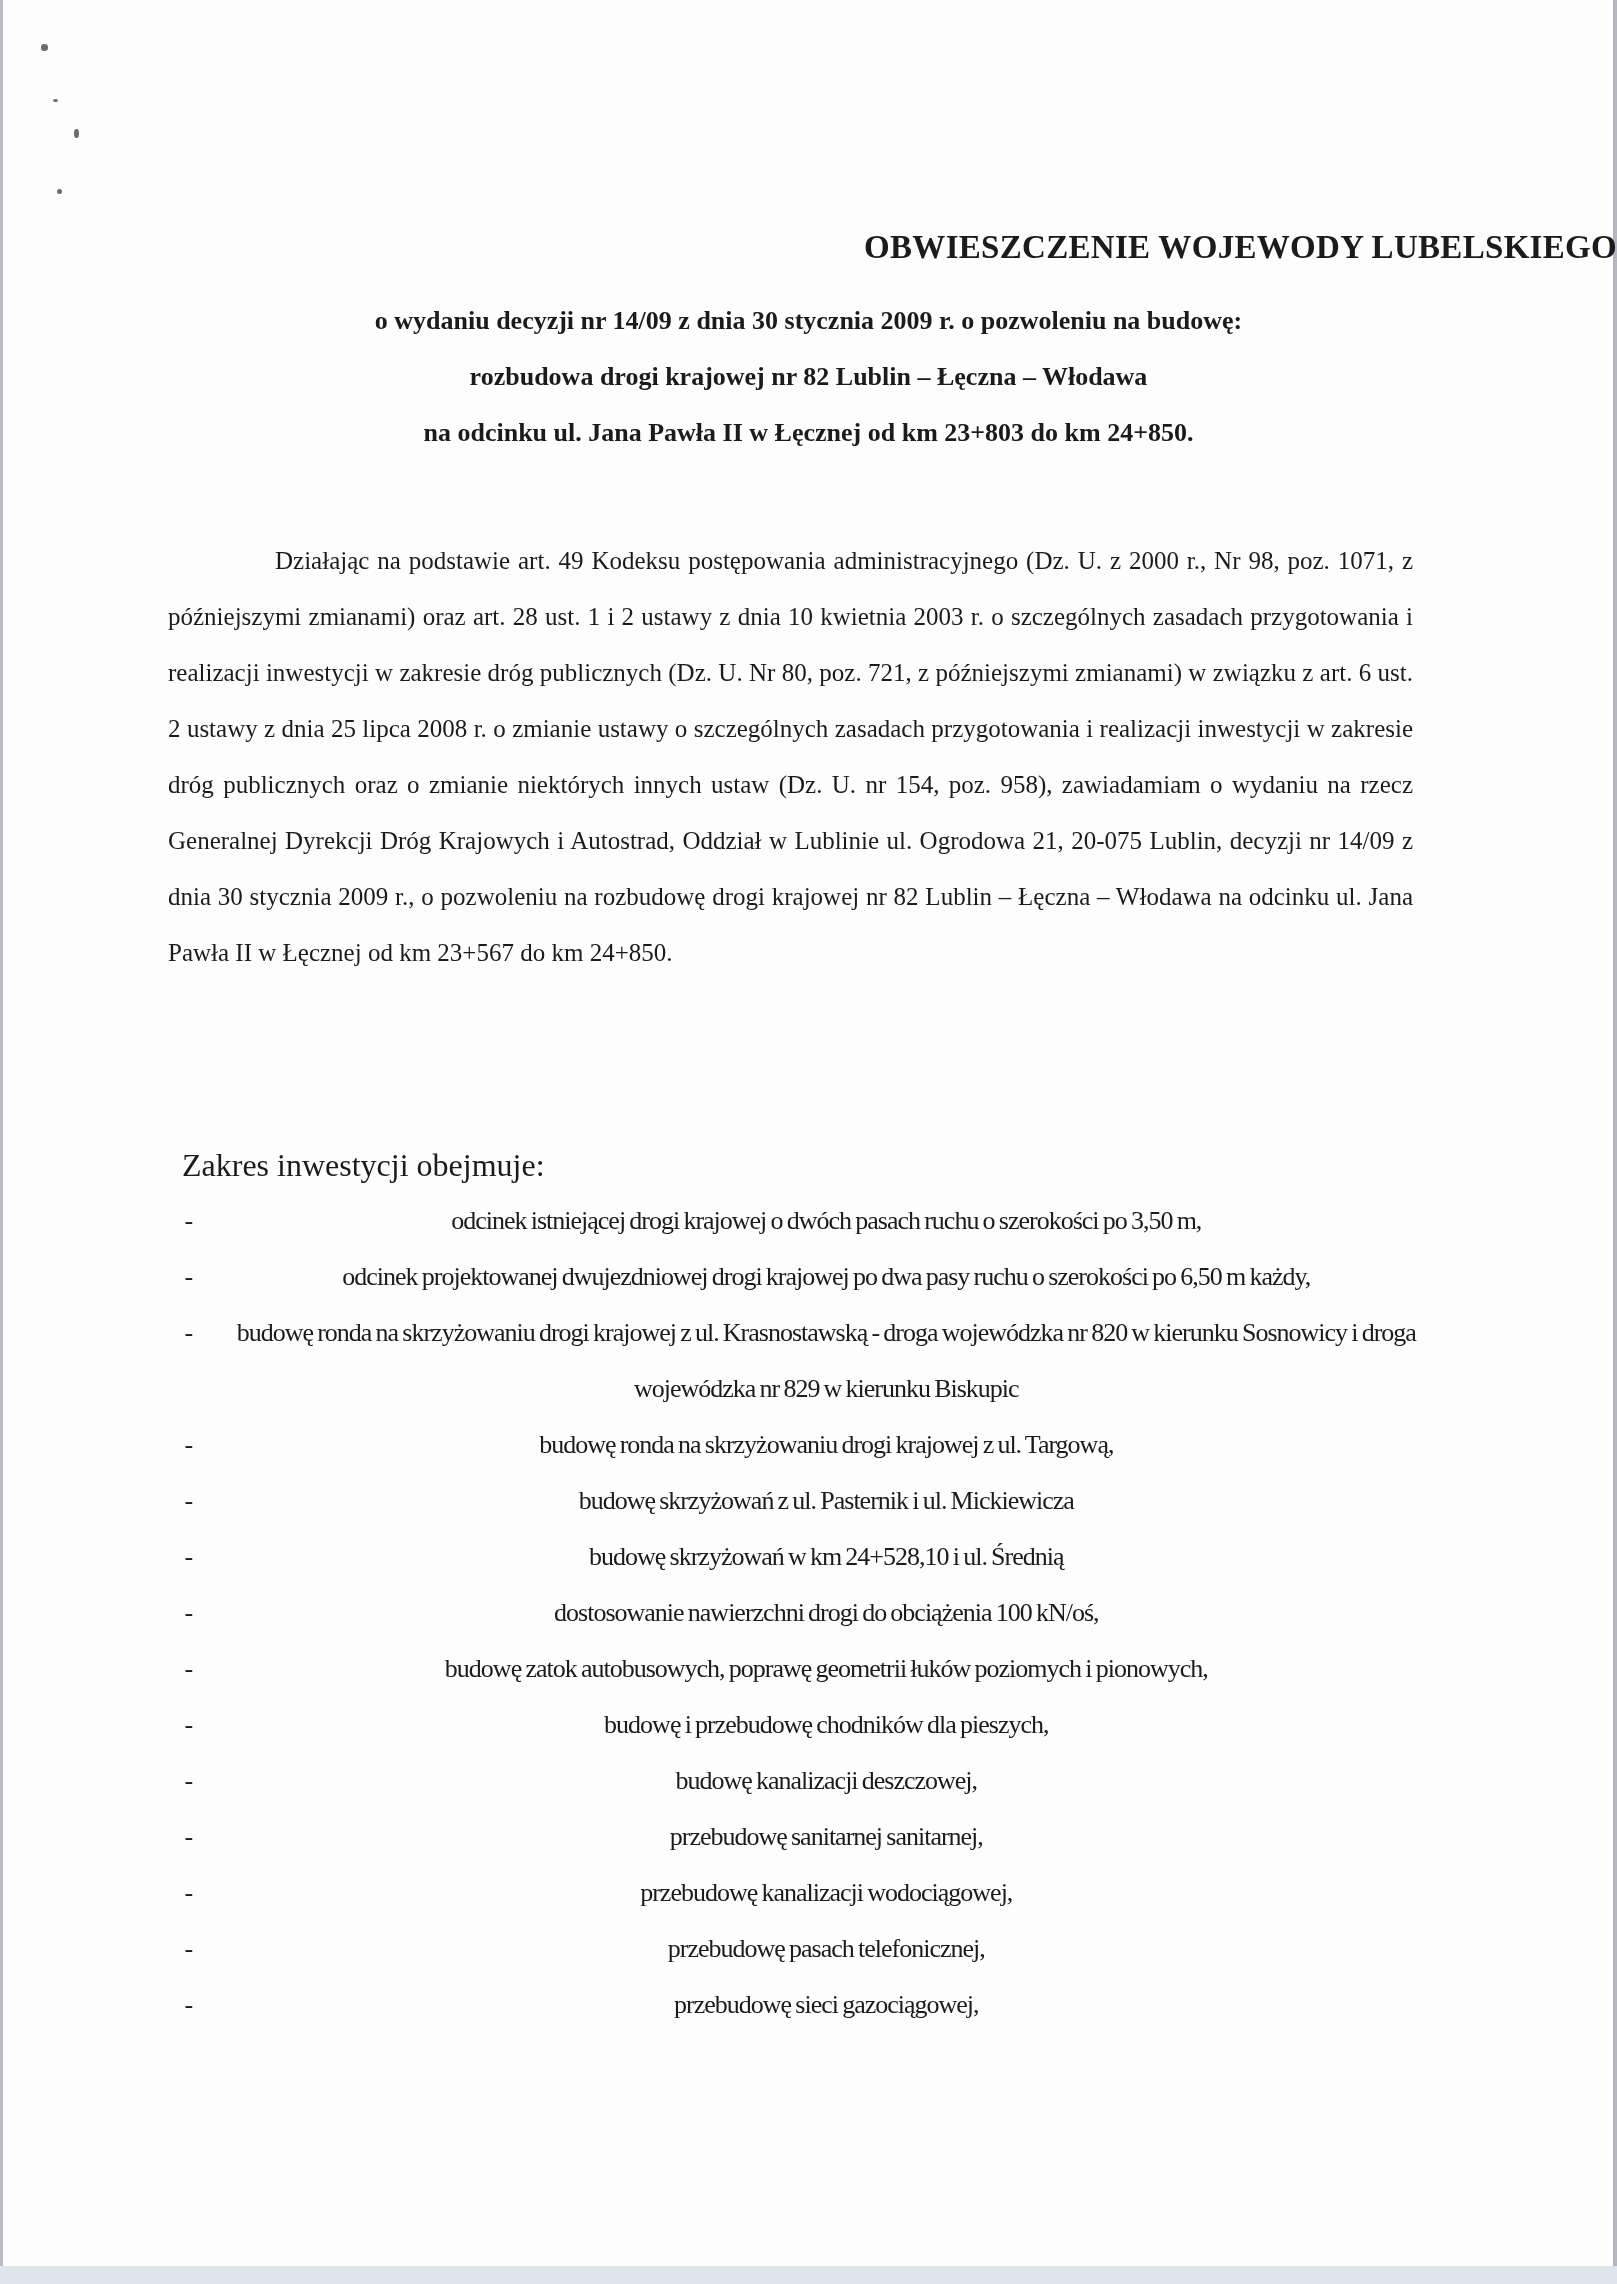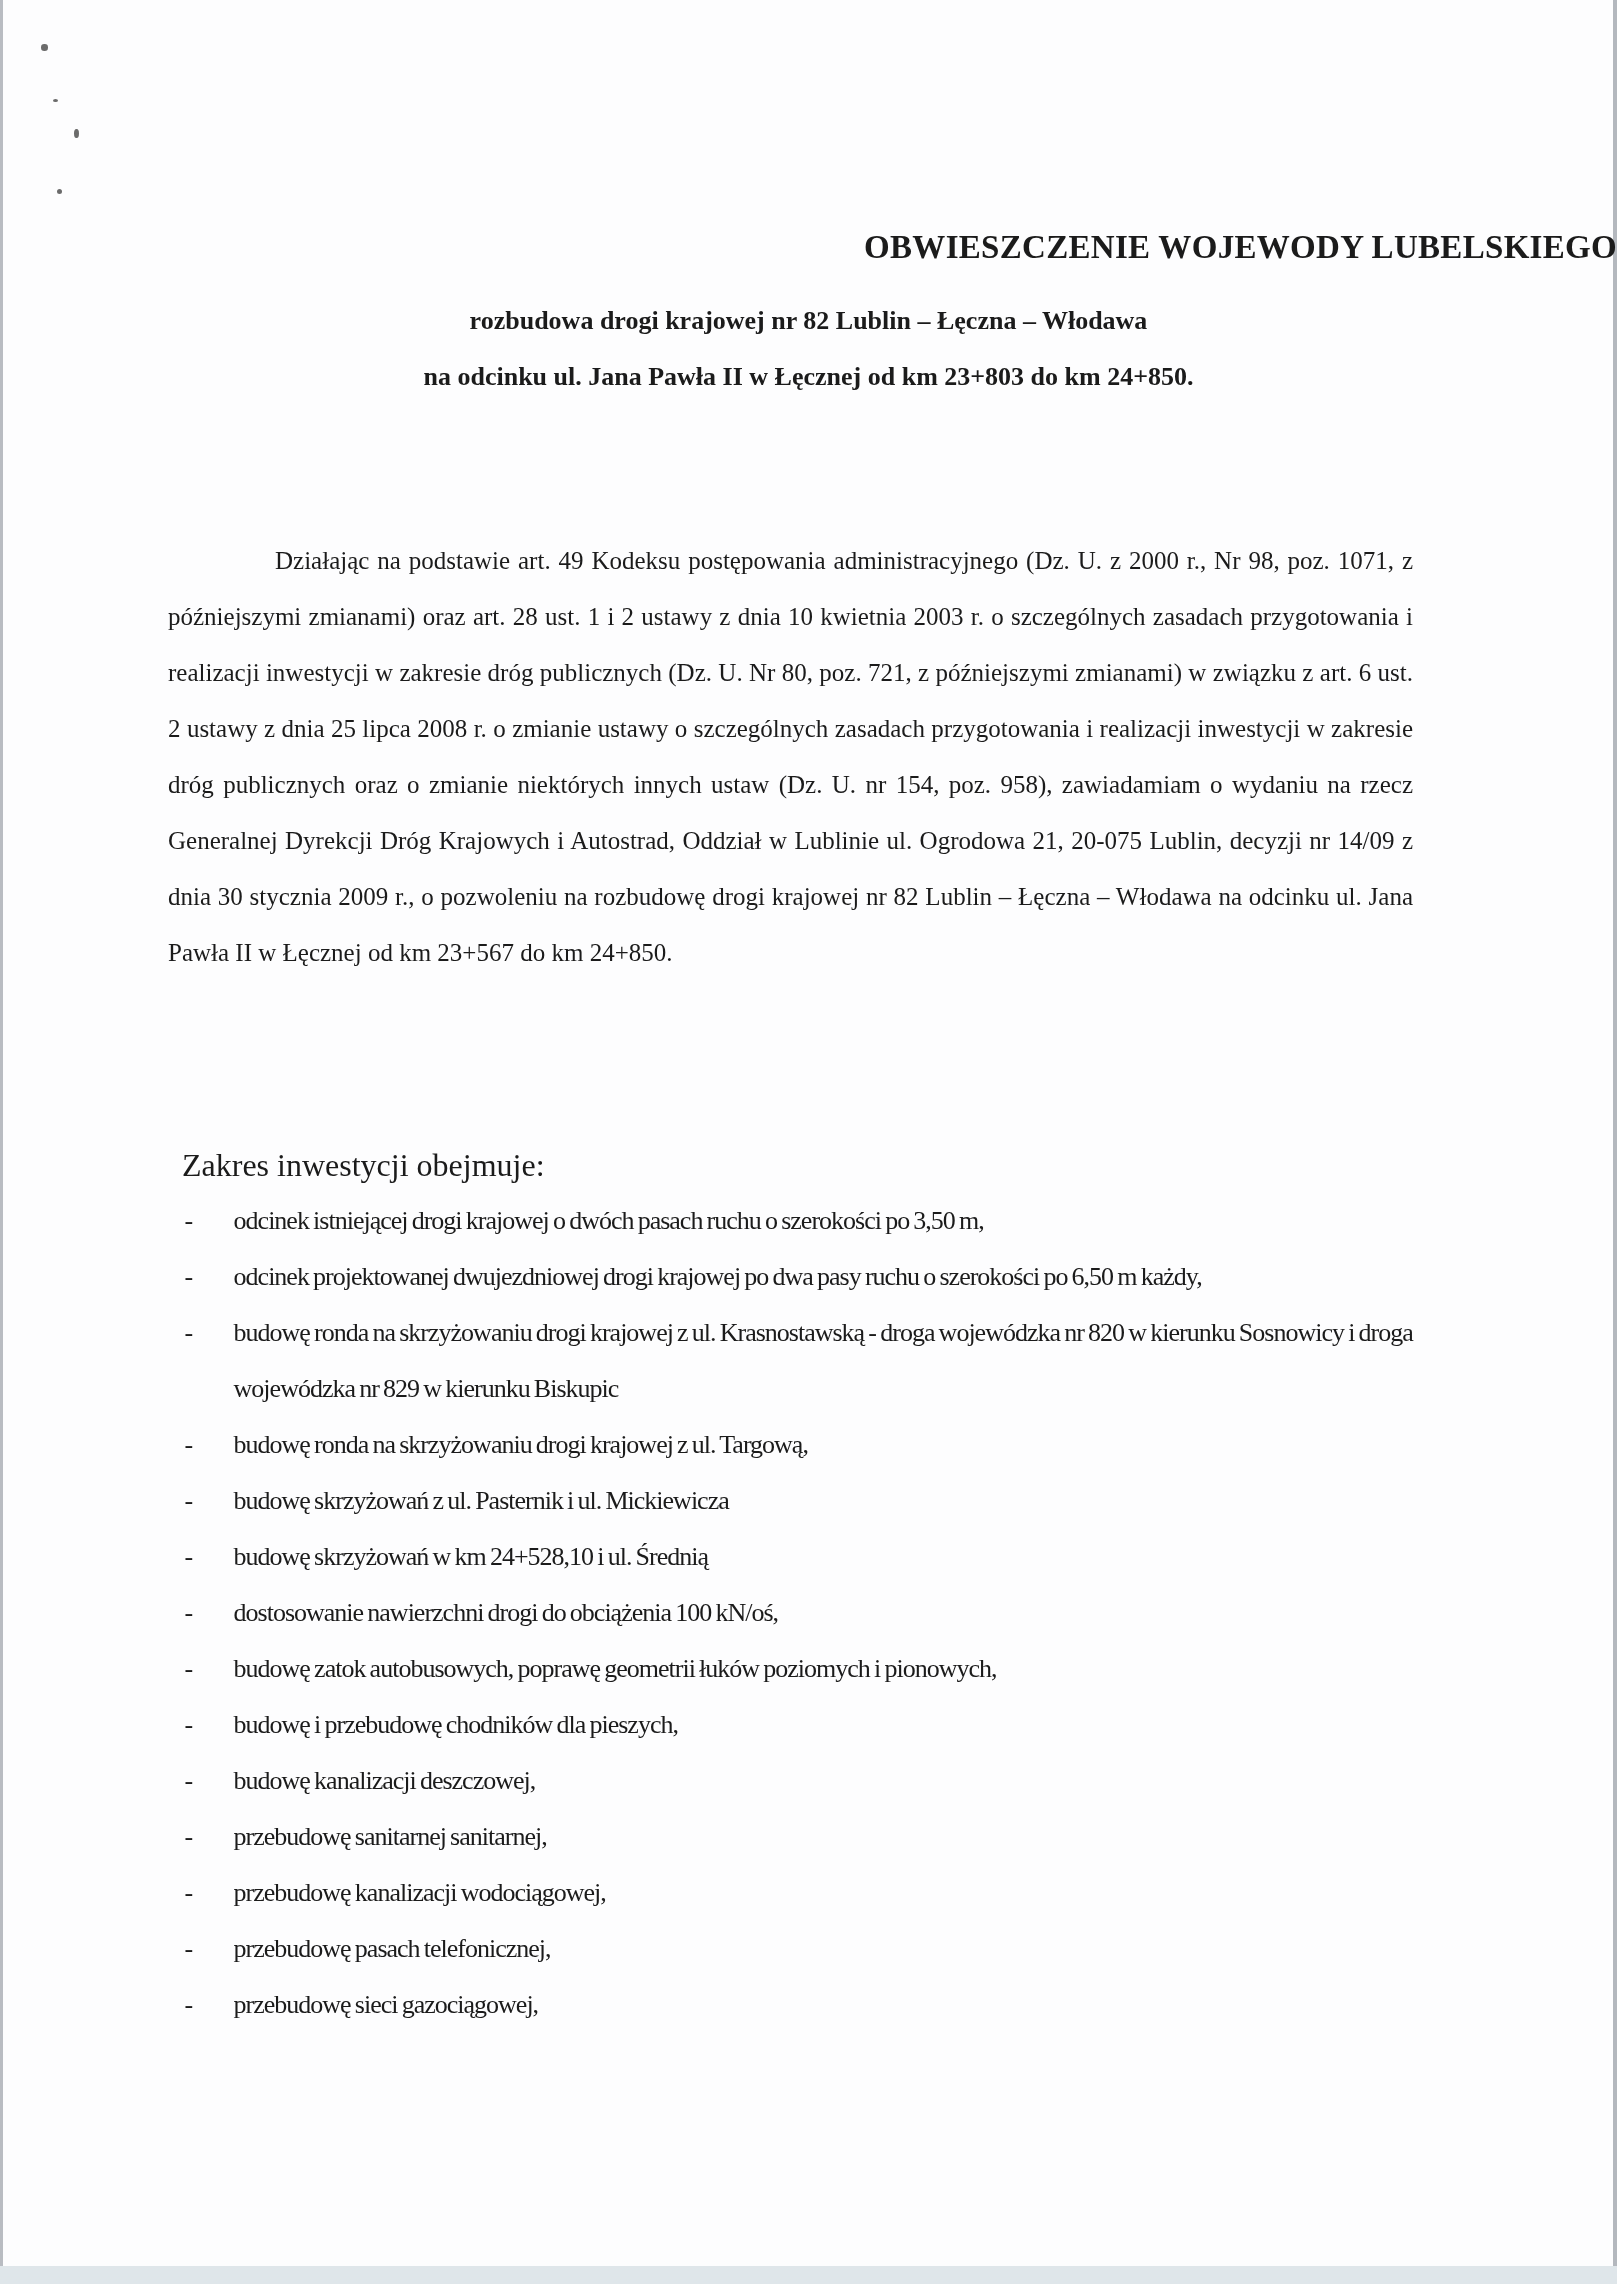--- a/index.html
+++ b/index.html
@@ -85,36 +85,38 @@
       letter-spacing: -1px;
     }
     .scope-dash {
       width: 49px;
       flex: 0 0 49px;
       padding-left: 2.6px;
     }
     .scope-text {
       flex: 1 1 auto;
       word-spacing: -1.3px;
+      text-align: center;
     }
   </style>
 </head>
 <body>
 
 <div class="scan-edge-left"></div>
 <div class="scan-edge-right"></div>
 <div class="scan-edge-bottom"></div>
 
 <div class="speck" style="left:41px;top:44px;width:6.5px;height:6.5px;"></div>
 <div class="speck" style="left:53px;top:99px;width:5.2px;height:3.3px;"></div>
 <div class="speck" style="left:74px;top:129px;width:4.6px;height:9px;"></div>
 <div class="speck" style="left:57px;top:189px;width:5.2px;height:5.2px;"></div>
 
 <div class="header">
   <h1 class="title">OBWIESZCZENIE WOJEWODY LUBELSKIEGO</h1>
+  <p class="subtitle-line">o wydaniu decyzji nr 14/09 z dnia 30 stycznia 2009 r. o pozwoleniu na budowę:</p>
   <p class="subtitle-line">rozbudowa drogi krajowej nr 82 Lublin – Łęczna – Włodawa</p>
   <p class="subtitle-line">na odcinku ul. Jana Pawła II w Łęcznej od km 23+803 do km 24+850.</p>
 </div>
 
 <p class="body-para">Działając na podstawie art. 49 Kodeksu postępowania administracyjnego (Dz. U. z 2000 r., Nr 98, poz. 1071, z późniejszymi zmianami) oraz art. 28 ust. 1 i 2 ustawy z dnia 10 kwietnia 2003 r. o szczególnych zasadach przygotowania i realizacji inwestycji w zakresie dróg publicznych (Dz. U. Nr 80, poz. 721, z późniejszymi zmianami) w związku z art. 6 ust. 2 ustawy z dnia 25 lipca 2008 r. o zmianie ustawy o szczególnych zasadach przygotowania i realizacji inwestycji w zakresie dróg publicznych oraz o zmianie niektórych innych ustaw (Dz. U. nr 154, poz. 958), zawiadamiam o wydaniu na rzecz Generalnej Dyrekcji Dróg Krajowych i Autostrad, Oddział w Lublinie ul. Ogrodowa 21, 20-075 Lublin, decyzji nr 14/09 z dnia 30 stycznia 2009 r., o pozwoleniu na rozbudowę drogi krajowej nr 82 Lublin – Łęczna – Włodawa na odcinku ul. Jana Pawła II w Łęcznej od km 23+567 do km 24+850.</p>
 
 <div class="scope">
   <p class="scope-heading">Zakres inwestycji obejmuje:</p>
   <ul class="scope-list">
     <li class="scope-item">

